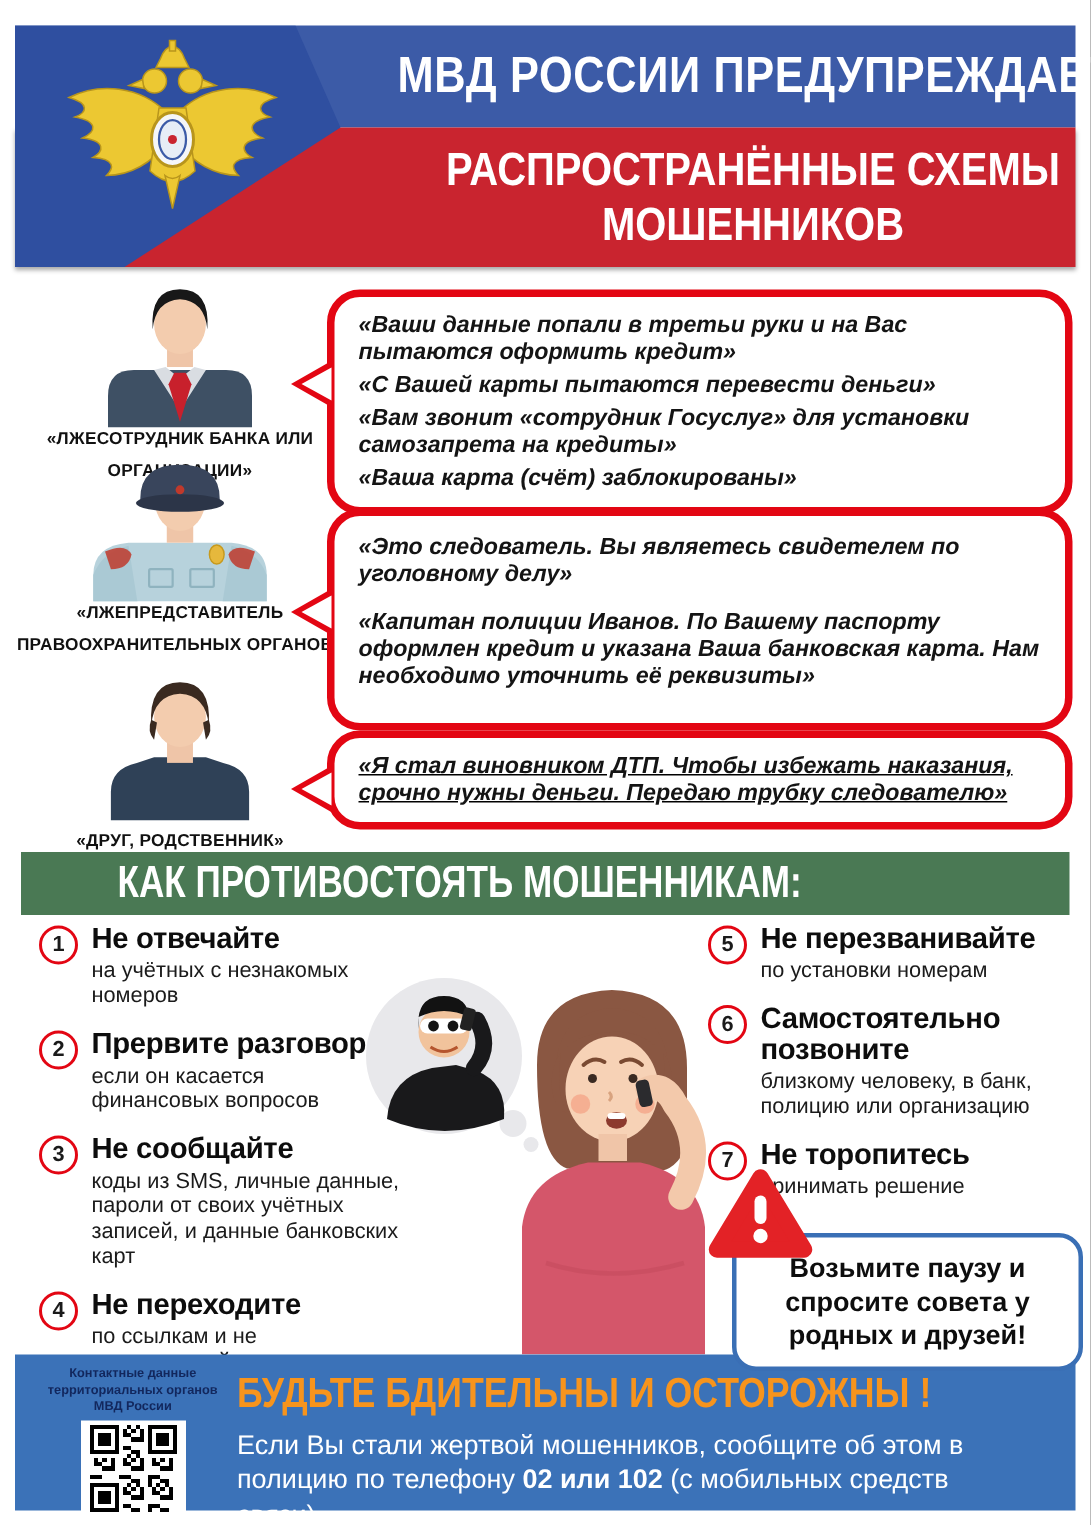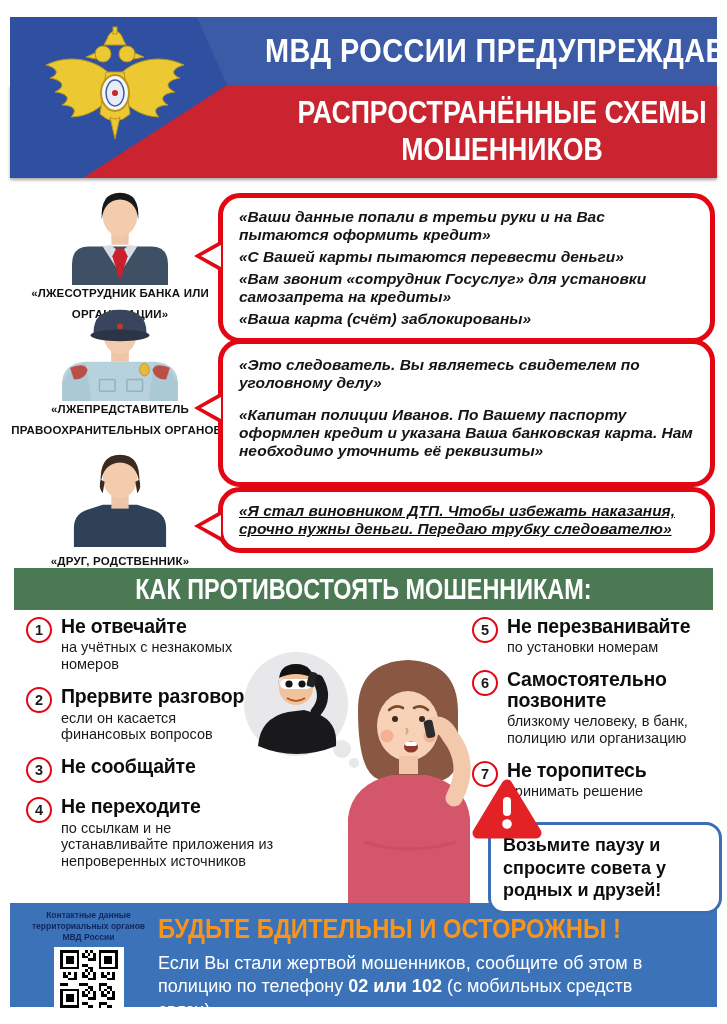--- a/index.html
+++ b/index.html
@@ -27,37 +27,37 @@
   .bubble .tail,.bubble .tail:after{content:"";position:absolute;width:0;height:0;}
   .bubble .tail{left:-29px;border-top:16px solid transparent;border-bottom:16px solid transparent;
                 border-right:28px solid #e30613;}
   .bubble .tail:after{left:7px;top:-11px;border-top:11px solid transparent;border-bottom:11px solid transparent;
                 border-right:20px solid #fff;}
   .quote{font-style:italic;font-weight:bold;font-size:15.5px;line-height:1.16;color:#141414;margin:4px 0;}
   .b2 .quote{margin:6px 0 14px;}
 
   
   .green-banner{position:absolute;left:14px;right:14px;top:568px;height:42px;background:#4a7954;
-                display:flex;align-items:center;justify-content:center;color:#fff;font-weight:bold;font-size:30px;}
+                display:flex;align-items:center;justify-content:flex-start;color:#fff;font-weight:bold;font-size:30px;}
   .green-banner .cond{display:inline-block;transform:scaleX(.78);white-space:nowrap;}
 
   
   .howto{position:absolute;left:10px;right:10px;top:612px;height:291px;}
   .col{position:absolute;top:4px;}
   .col-left{left:16px;width:252px;}
   .col-right{left:462px;width:248px;}
   .advice{display:flex;margin-bottom:13px;}
   .num{flex:none;width:22px;height:22px;border:2.5px solid #e30613;border-radius:50%;background:#fff;
        display:flex;align-items:center;justify-content:center;font-weight:bold;font-size:14.5px;color:#1a1a1a;margin:1px 9px 0 0;}
   .advice-title{font-weight:bold;font-size:19.5px;line-height:1.05;color:#0d0d0d;letter-spacing:-.2px;}
   .advice-text{font-size:14.5px;line-height:1.16;color:#1b1b1b;margin-top:3px;}
   .illustration{position:absolute;left:232px;top:34px;width:236px;height:257px;}
   .warn-tri{position:absolute;left:462px;top:166px;width:70px;height:64px;z-index:2;}
   .pause-box{position:absolute;left:478px;top:210px;width:204px;background:#fff;border:3px solid #3a6fb5;
-             border-radius:16px;padding:9px 12px;font-weight:bold;font-size:18px;line-height:1.25;color:#0d0d0d;text-align:left;z-index:1;}
+             border-radius:16px;padding:9px 12px;font-weight:bold;font-size:18px;line-height:1.25;color:#0d0d0d;text-align:center;z-index:1;}
 
   
   .footer{position:absolute;left:10px;right:10px;top:903px;height:104px;background:#3b72b8;}
   .qr-wrap{position:absolute;left:16px;top:7px;width:125px;text-align:center;}
   .qr-caption{color:#12275d;font-weight:bold;font-size:8.5px;line-height:1.3;}
   .qr-box{width:64px;height:64px;background:#fff;margin:4px auto 0;padding:3px;}
   .footer-right{position:absolute;left:148px;right:10px;top:10px;}
   .footer-title{color:#f7941d;font-weight:bold;font-size:28px;}
   .footer-title .cond{display:inline-block;transform:scaleX(.85);transform-origin:left;white-space:nowrap;}
   .footer-text{color:#fff;font-size:18px;line-height:1.3;margin-top:7px;max-width:520px;}
@@ -187,20 +187,21 @@
         <div class="num">2</div>
         <div>
             <div class="advice-title">Прервите разговор,</div>
              <div class="advice-text" style="max-width:170px;">если он касается финансовых вопросов</div>
           </div>
       </div>
       <div class="advice">
         <div class="num">3</div>
         <div>
             <div class="advice-title">Не сообщайте</div>
+             <div class="advice-text" style="max-width:215px;">коды из SMS, личные данные, пароли от своих учётных записей, и данные банковских карт</div>
           </div>
       </div>
       <div class="advice">
         <div class="num">4</div>
         <div>
             <div class="advice-title">Не переходите</div>
              <div class="advice-text" style="max-width:215px;">по ссылкам и не устанавливайте приложения из непроверенных источников</div>
           </div>
       </div>
     </div>

